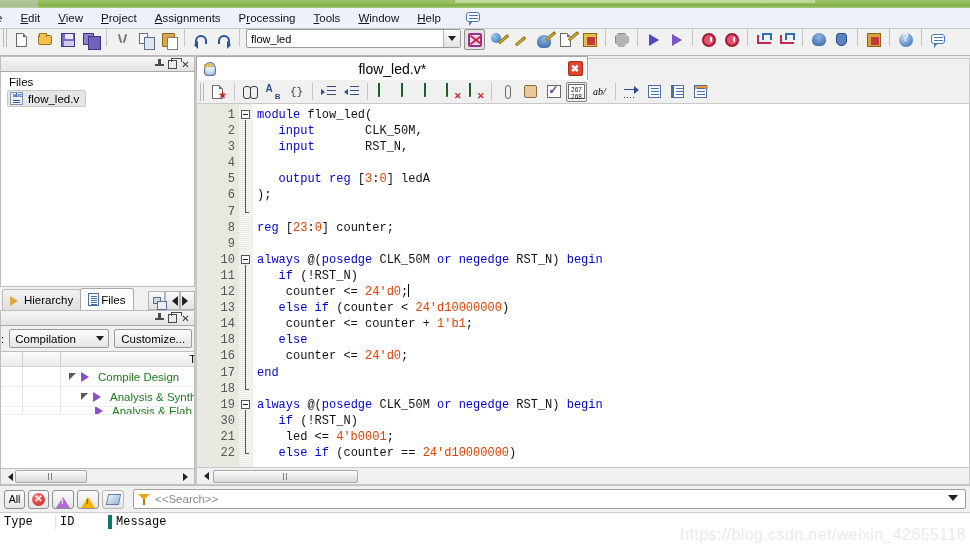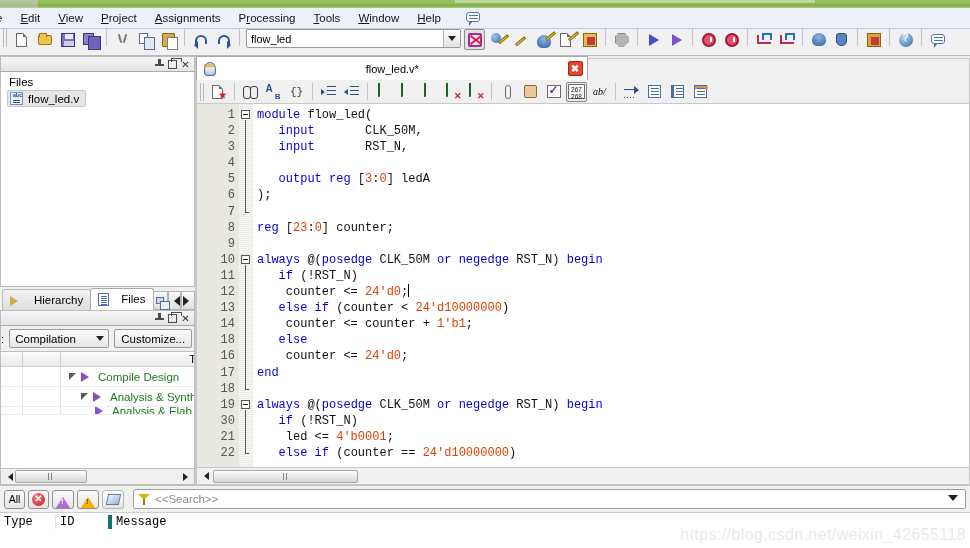--- a/index.html
+++ b/index.html
@@ -138,21 +138,21 @@
   }
   .abcicon{width:13px;height:13px;background:#eef3fb;border:1px solid #7d93b5;position:relative;}
   .abcicon:after{content:"abc";position:absolute;left:0;top:-1px;width:13px;text-align:center;
                  font:bold 6px "Liberation Sans",sans-serif;color:#2a55a8;letter-spacing:-.3px;}
   .abcicon:before{content:"";position:absolute;left:2px;bottom:1px;width:7px;height:1px;background:#2a55a8;
                   box-shadow:0 -2px 0 #2a55a8;}
 
   
   #navtabs{height:23px;display:flex;align-items:flex-end;background:#f0f0f0;padding-left:2px;}
   .ntab{
-    height:21px;display:flex;align-items:flex-start;gap:12px;padding:4px 7px;
+    height:21px;display:flex;align-items:center;gap:2px;padding:4px 7px;
     border:1px solid #bdbdbd;border-bottom:none;border-radius:3px 3px 0 0;
     background:linear-gradient(to bottom,#f2f2f2,#dedede);font-size:11.5px;margin-right:-1px;
   }
   .ntab.active{background:#fff;height:22px;border-color:#aaa;}
   .hier-ic{width:12px;height:12px;position:relative;}
   .hier-ic:before{content:"";position:absolute;left:0;top:2px;border-width:5px 0 5px 8px;border-style:solid;border-color:transparent transparent transparent #e0a73c;}
   .file-ic{width:11px;height:13px;background:#fff;border:1px solid #4a6fa5;position:relative;}
   .file-ic:after{content:"";position:absolute;left:2px;top:2px;width:6px;height:1px;background:#4a6fa5;
                  box-shadow:0 2px 0 #4a6fa5,0 4px 0 #4a6fa5,0 6px 0 #4a6fa5,0 8px 0 #4a6fa5;}
   .ntab-spacer{flex:1;}
@@ -212,21 +212,21 @@
   .grip3{width:6px;height:7px;background:repeating-linear-gradient(to right,#808080 0 1px,transparent 1px 3px);}
 
   
   #editor{flex:1;display:flex;flex-direction:column;background:#f0f0f0;border-left:1px solid #c8c8c8;}
   #edtabbar{height:24px;display:flex;align-items:flex-end;background:#f0f0f0;}
   #edtab{
     flex:1;max-width:553px;height:24px;background:#fff;
     border:1px solid #a8a8a8;border-bottom:none;
     display:flex;align-items:center;padding:0 4px;position:relative;
   }
-  #edtab .ttl{flex:1;text-align:center;font-size:11px;}
+  #edtab .ttl{flex:1;text-align:center;font-size:14px;}
   .abcblue{width:16px;height:16px;position:relative;flex:none;}
   .abcblue:before{content:"";position:absolute;left:3px;top:1px;width:10px;height:12px;
     background:radial-gradient(circle at 50% 40%,#dfe9f6 40%,#8fa9cc 100%);
     border:1px solid #5a7298;border-radius:50% 50% 30% 30%;}
   .abcblue:after{content:"abc";position:absolute;left:0;top:1px;width:16px;text-align:center;
     font:bold 6px "Liberation Sans",sans-serif;color:#d9a000;}
   .tabclose{
     width:15px;height:15px;background:#e0452b;border:1px solid #a32a16;border-radius:2px;
     display:flex;align-items:center;justify-content:center;color:#fff;
     font:bold 10px "Liberation Sans",sans-serif;line-height:1;

